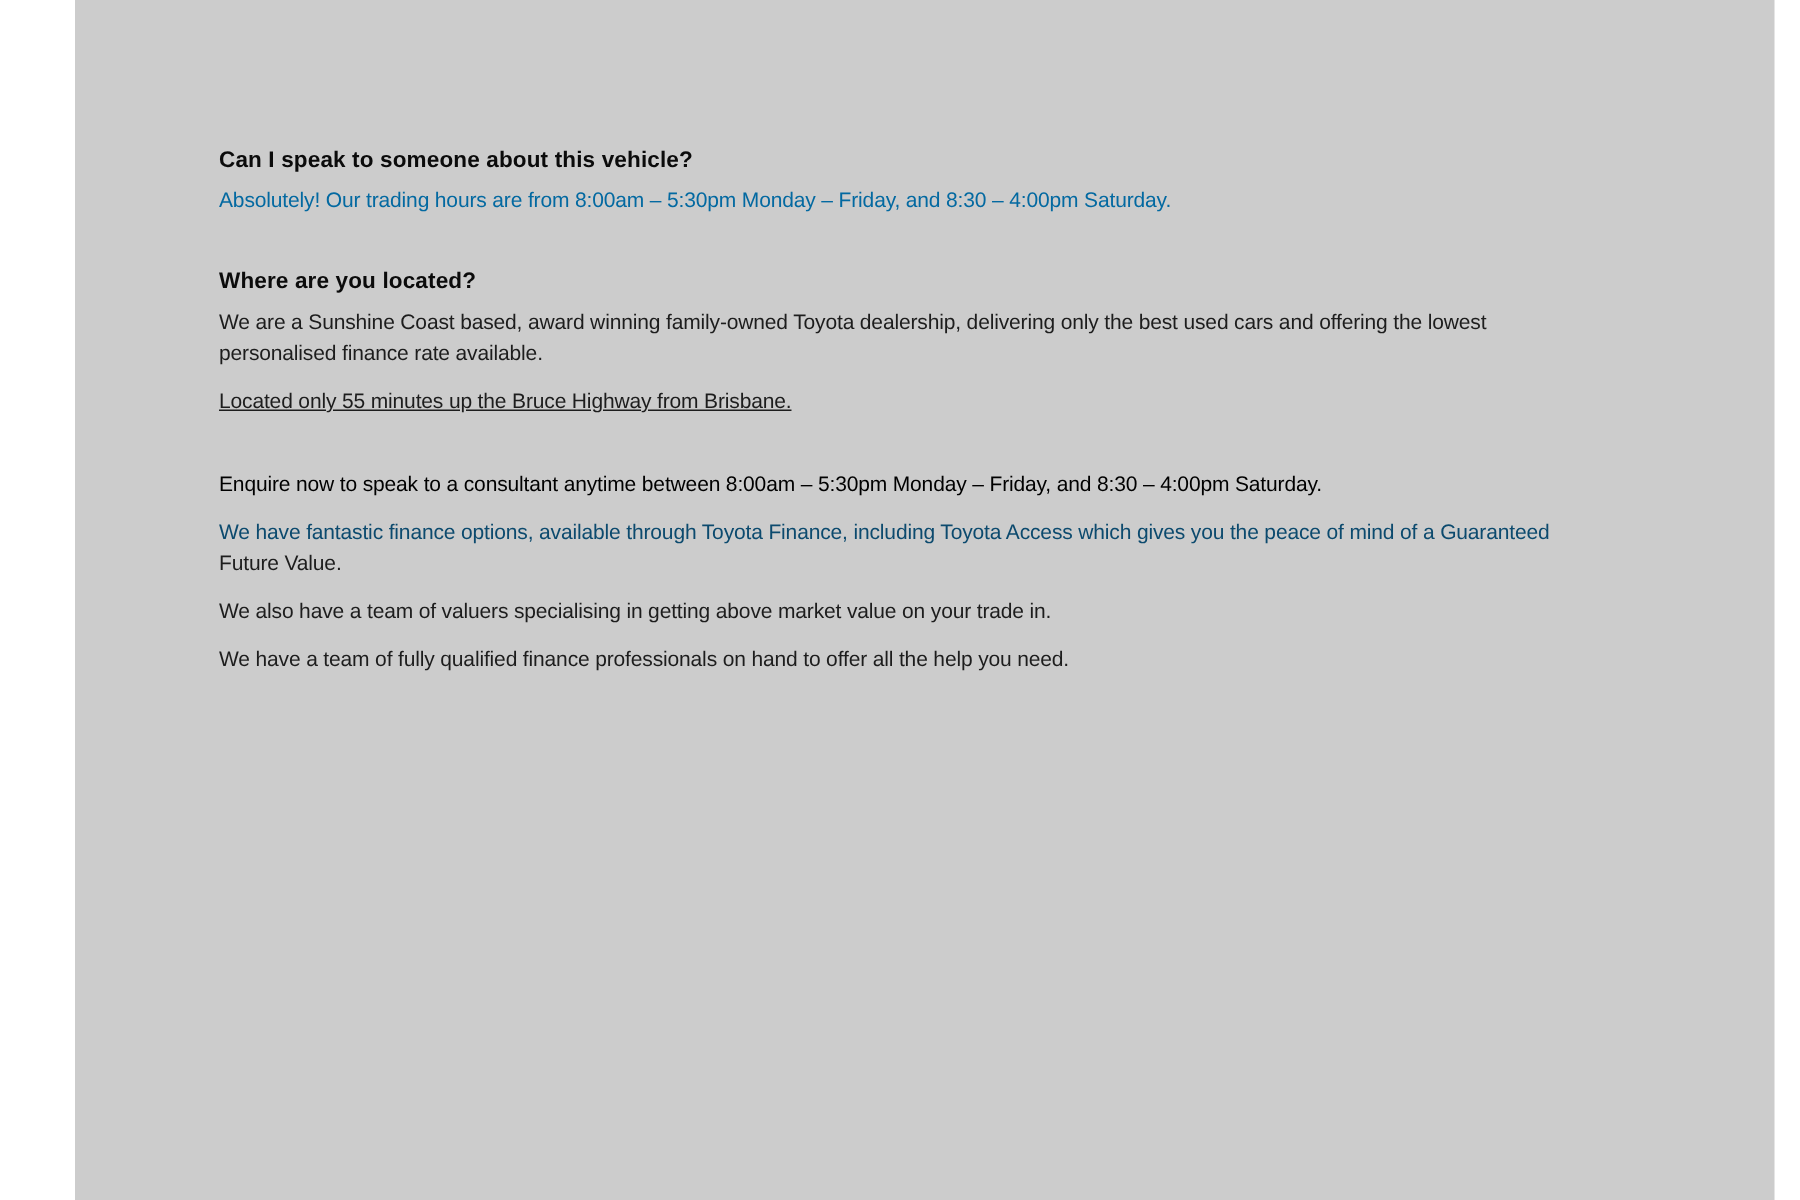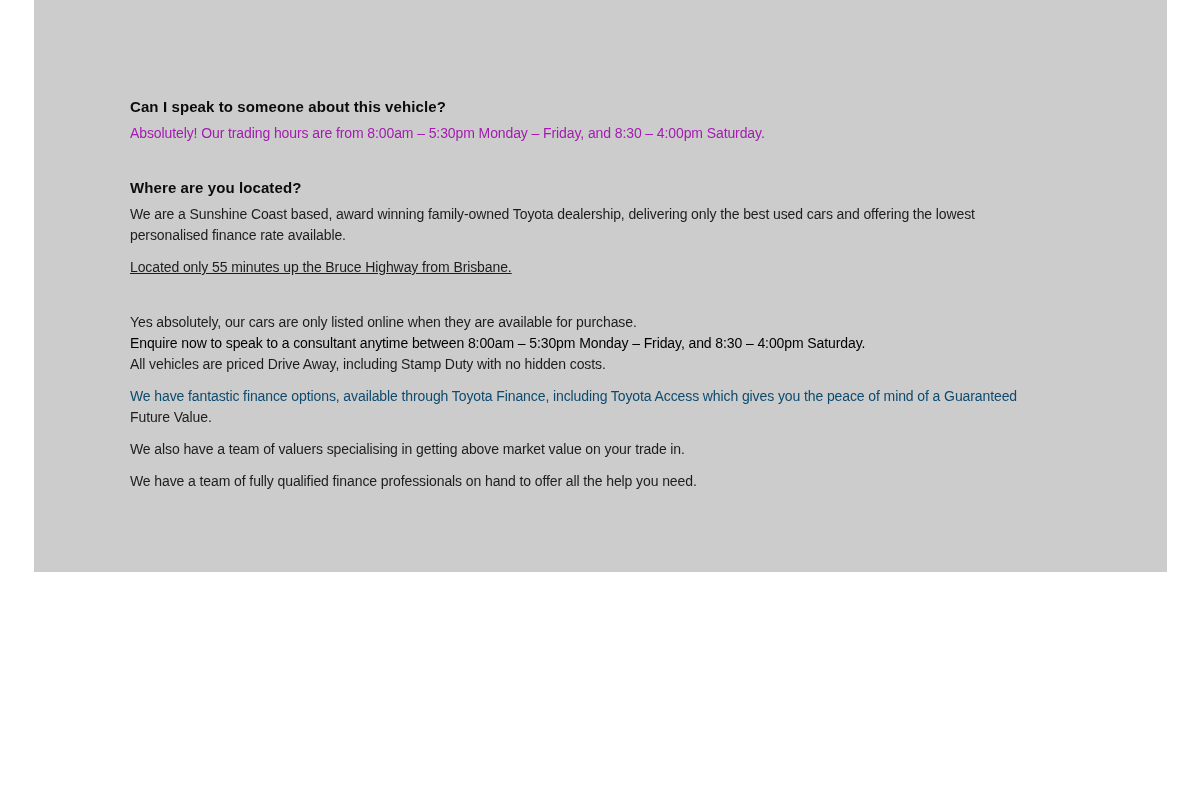--- a/index.html
+++ b/index.html
@@ -8,23 +8,23 @@
     background: #ffffff;
     font-family: "Liberation Sans", sans-serif;
     overflow: hidden;
   }
   .viewport {
     width: 1200px;
     height: 800px;
     background: #ffffff;
   }
   .content-panel {
-    margin-left: 34px;
+    margin-left: 50px;
     width: 1133px;
-    height: 572px;
+    height: 800px;
     background: #cccccc;
   }
   .content {
     padding: 97px 32px 0 96px;
   }
   .faq-section {
     margin-bottom: 34px;
   }
   .question {
     font-size: 15px;
@@ -49,40 +49,38 @@
 </head>
 <body>
 
 <div class="viewport" style="background: rgb(255, 255, 255);">
   <div class="content-panel" style="background: rgb(204, 204, 204);">
     <div class="content">
 
       <section class="faq-section">
         <h3 class="question" style="color: rgb(11, 11, 11);">Can I speak to someone about this vehicle?</h3>
         <p class="para">
-          <span class="line" style="color: #a21caf;">Absolutely! Our trading hours are from 8:00am – 5:30pm Monday – Friday, and 8:30 – 4:00pm Saturday.</span>
+          <span class="line" style="color: #0369a1;">Absolutely! Our trading hours are from 8:00am – 5:30pm Monday – Friday, and 8:30 – 4:00pm Saturday.</span>
         </p>
       </section>
 
       <section class="faq-section">
         <h3 class="question" style="color: rgb(11, 11, 11);">Where are you located?</h3>
         <p class="para">
           <span class="line" style="color: rgb(29, 29, 29);">We are a Sunshine Coast based, award winning family-owned Toyota dealership, delivering only the best used cars and offering the lowest</span>
           <span class="line" style="color: rgb(29, 29, 29);">personalised finance rate available.</span>
         </p>
         <p class="para">
           <span class="line" style="color: rgb(29, 29, 29); text-decoration: underline;">Located only 55 minutes up the Bruce Highway from Brisbane.</span>
         </p>
       </section>
 
       <section class="faq-section">
         <p class="para">
-          <span class="line" style="color: rgb(29, 29, 29);">Yes absolutely, our cars are only listed online when they are available for purchase.</span>
           <span class="line" style="color: #000000;">Enquire now to speak to a consultant anytime between 8:00am – 5:30pm Monday – Friday, and 8:30 – 4:00pm Saturday.</span>
-          <span class="line" style="color: rgb(29, 29, 29);">All vehicles are priced Drive Away, including Stamp Duty with no hidden costs.</span>
         </p>
         <p class="para">
           <span class="line" style="color: #0c4a6e;">We have fantastic finance options, available through Toyota Finance, including Toyota Access which gives you the peace of mind of a Guaranteed</span>
           <span class="line" style="color: rgb(29, 29, 29);">Future Value.</span>
         </p>
         <p class="para">
           <span class="line" style="color: rgb(29, 29, 29);">We also have a team of valuers specialising in getting above market value on your trade in.</span>
         </p>
         <p class="para">
           <span class="line" style="color: rgb(29, 29, 29);">We have a team of fully qualified finance professionals on hand to offer all the help you need.</span>

